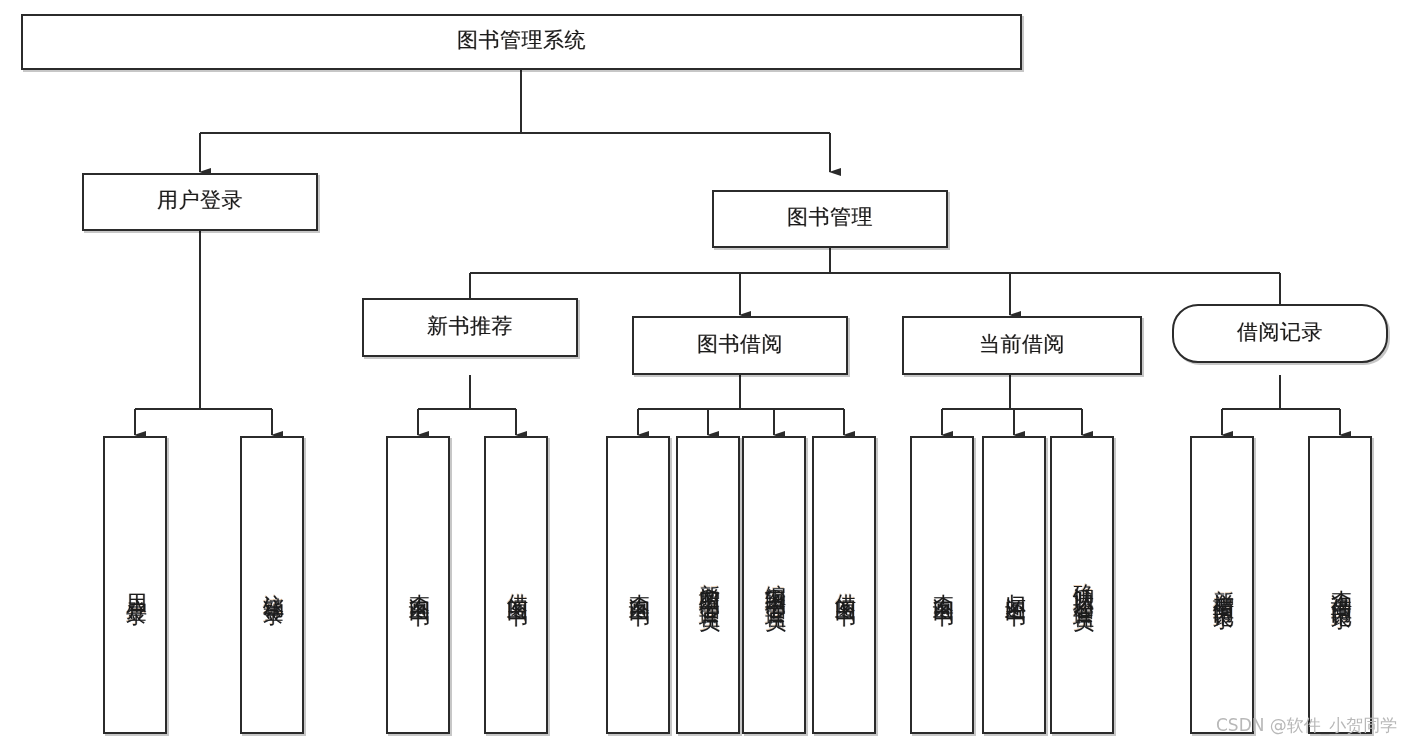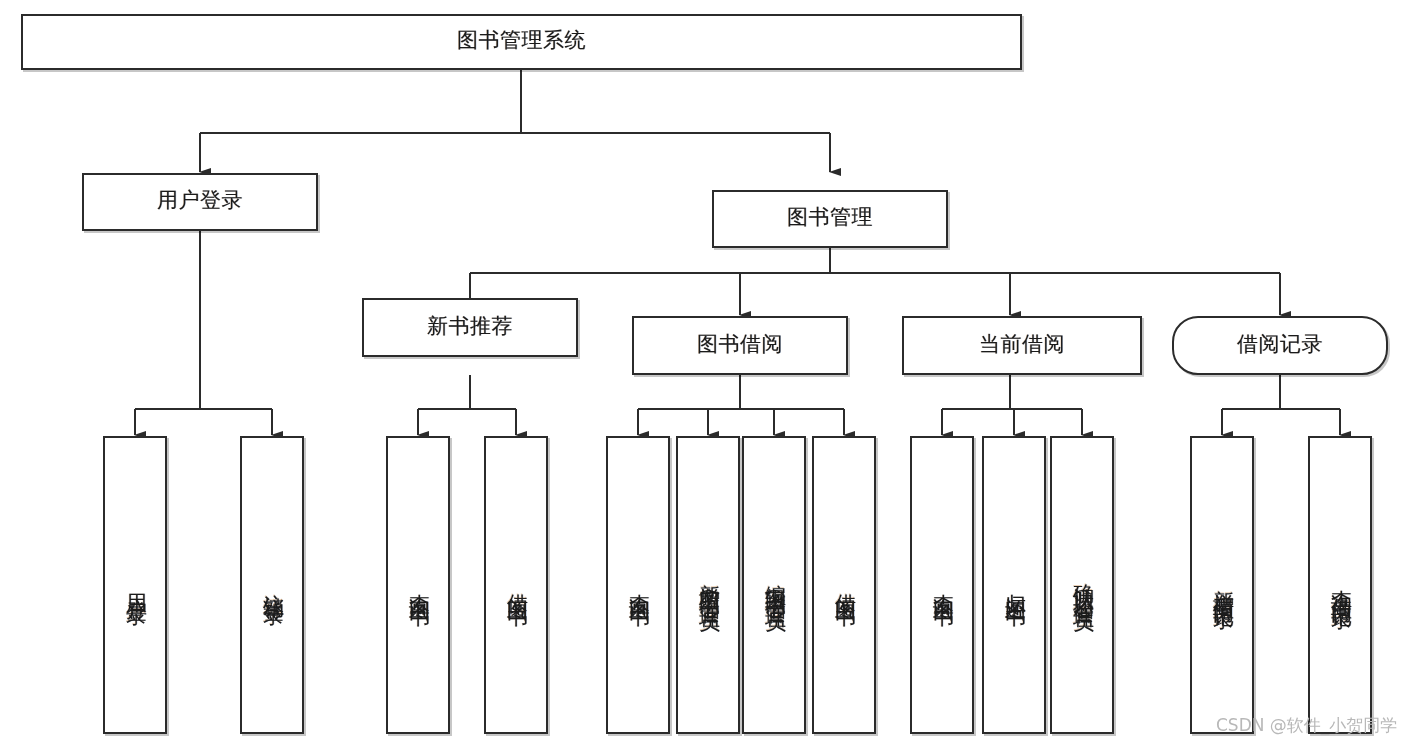--- a/index.html
+++ b/index.html
@@ -124,21 +124,21 @@
       </div>
       <div class="node-box" style="left: 362px; top: 298px; width: 216px; height: 59px;">
         <span class="node-label-h">新书推荐</span>
       </div>
       <div class="node-box" style="left: 632px; top: 316px; width: 216px; height: 59px;">
         <span class="node-label-h">图书借阅</span>
       </div>
       <div class="node-box" style="left: 902px; top: 316px; width: 240px; height: 59px;">
         <span class="node-label-h">当前借阅</span>
       </div>
-      <div class="node-box" style="left: 1172px; top: 316px; width: 216px; height: 59px; border-radius: 26px;">
+      <div class="node-box" style="left: 1172px; top: 304px; width: 216px; height: 59px; border-radius: 26px;">
         <span class="node-label-h">借阅记录</span>
       </div>
       <div class="node-box" style="left: 103px; top: 436px; width: 64px; height: 298px;">
         <span class="node-label-v">用户登录</span>
       </div>
       <div class="node-box" style="left: 240px; top: 436px; width: 64px; height: 298px;">
         <span class="node-label-v">注销登录</span>
       </div>
       <div class="node-box" style="left: 386px; top: 436px; width: 64px; height: 298px;">
         <span class="node-label-v">查询图书</span>

